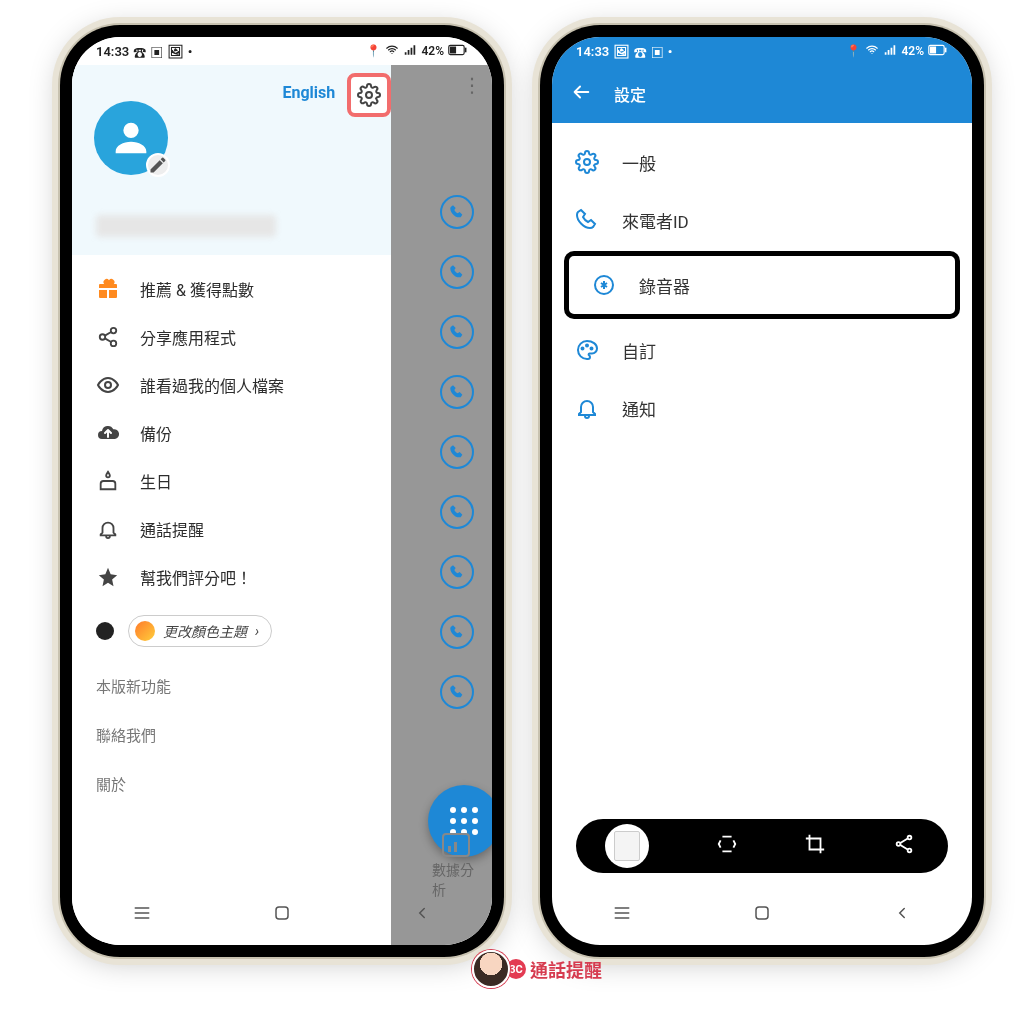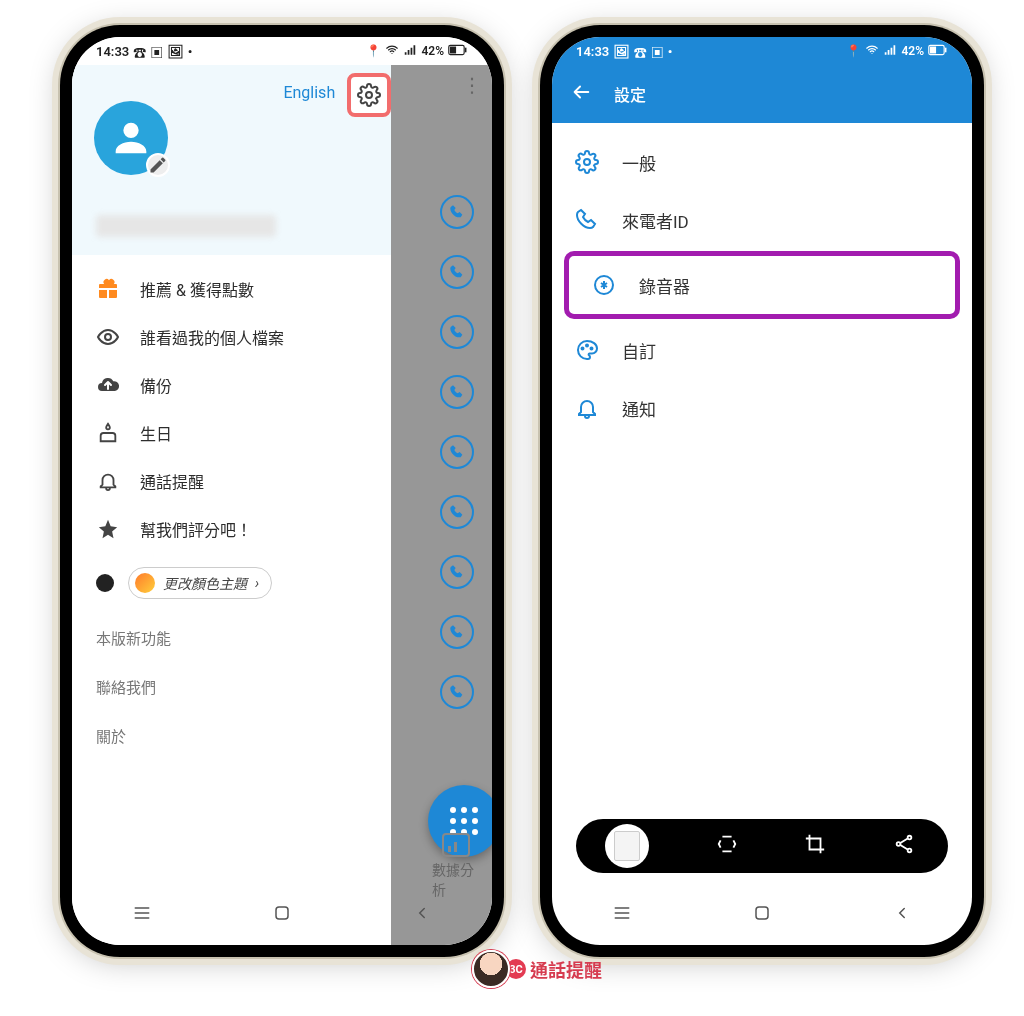--- a/index.html
+++ b/index.html
@@ -65,21 +65,21 @@
   background:#29a4dc; position:absolute; top:36px; left:22px;
   display:flex; align-items:center; justify-content:center;
 }
 .avatar svg { width:46px; height:46px; fill:#fff; }
 .avatar-edit {
   position:absolute; right:-2px; bottom:-2px; width:24px; height:24px;
   border-radius:50%; background:#eee; border:2px solid #fff;
   display:flex; align-items:center; justify-content:center;
 }
 .lang-btn {
-  position:absolute; top:18px; right:56px; color:#1e88d6; font-size:16px; font-weight:400;
+  position:absolute; top:18px; right:56px; color:#1e88d6; font-size:16px; font-weight:700;
 }
 .gear-highlight {
   position:absolute; top:8px; right:0px; width:44px; height:44px;
   border:4px solid #f26d6d; border-radius:8px;
   display:flex; align-items:center; justify-content:center;
   background:#fff;
 }
 .gear-highlight svg { width:24px; height:24px; stroke:#444; fill:none; stroke-width:2; }
 .drawer-name {
   position:absolute; bottom:18px; left:24px; width:180px; height:22px;
@@ -134,21 +134,21 @@
 .topbar {
   height:58px; background:#1e88d6; color:#fff; display:flex; align-items:center;
   gap:22px; padding:0 18px; font-size:16px; font-weight:500;
 }
 .settings-list { padding:10px 0; }
 .s-item {
   display:flex; align-items:center; gap:22px; padding:16px 22px; font-size:17px; color:#333;
 }
 .s-item .s-icon { width:26px; height:26px; color:#1e88d6; display:flex; align-items:center; justify-content:center; }
 .s-item .s-icon svg { width:24px; height:24px; fill:none; stroke:#1e88d6; stroke-width:2; }
-.s-highlight { border:5px solid #a21caf; border-radius:10px; margin:2px 12px; }
+.s-highlight { border:5px solid #000000; border-radius:10px; margin:2px 12px; }
 
 
 .blackbar {
   position:absolute; bottom:72px; left:24px; right:24px; height:54px;
   background:#000; border-radius:30px; display:flex; align-items:center;
   justify-content:space-around; color:#fff;
 }
 .blackbar .thumb {
   width:44px; height:44px; border-radius:50%; background:#fff; margin-left:-4px;
   display:flex; align-items:center; justify-content:center; overflow:hidden;
@@ -248,20 +248,31 @@
           <div class="menu-item">
             <span class="mi-icon orange">
               <svg viewBox="0 0 24 24" width="24" height="24">
                   <path d="M20 7h-2.2A3 3 0 0013 3.2 3 3 0 008.2 7H4a1 1 0 00-1 1v3h18V8a1 1 0 00-1-1zM3 13v7a1 1 0 001 1h7v-8H3zm10 8h7a1 1 0 001-1v-7h-8v8z" fill="#ff8a1f"></path>
                 </svg>
             </span>
             <span>推薦 &amp; 獲得點數</span>
           </div>
           <div class="menu-item">
             <span class="mi-icon dark">
+              <svg viewBox="0 0 24 24" width="22" height="22">
+                  <circle cx="18" cy="5" r="3" fill="none" stroke="#444" stroke-width="2"></circle>
+                  <circle cx="6" cy="12" r="3" fill="none" stroke="#444" stroke-width="2"></circle>
+                  <circle cx="18" cy="19" r="3" fill="none" stroke="#444" stroke-width="2"></circle>
+                  <path d="M8.6 10.5l6.8-4M8.6 13.5l6.8 4" stroke="#444" stroke-width="2"></path>
+                </svg>
+            </span>
+            <span>分享應用程式</span>
+          </div>
+          <div class="menu-item">
+            <span class="mi-icon dark">
               <svg viewBox="0 0 24 24" width="24" height="24">
                   <path d="M2 12s3.5-7 10-7 10 7 10 7-3.5 7-10 7S2 12 2 12z" fill="none" stroke="#444" stroke-width="2"></path>
                   <circle cx="12" cy="12" r="3" fill="none" stroke="#444" stroke-width="2"></circle>
                 </svg>
             </span>
             <span>誰看過我的個人檔案</span>
           </div>
           <div class="menu-item">
             <span class="mi-icon dark">
               <svg viewBox="0 0 24 24" width="24" height="24">

